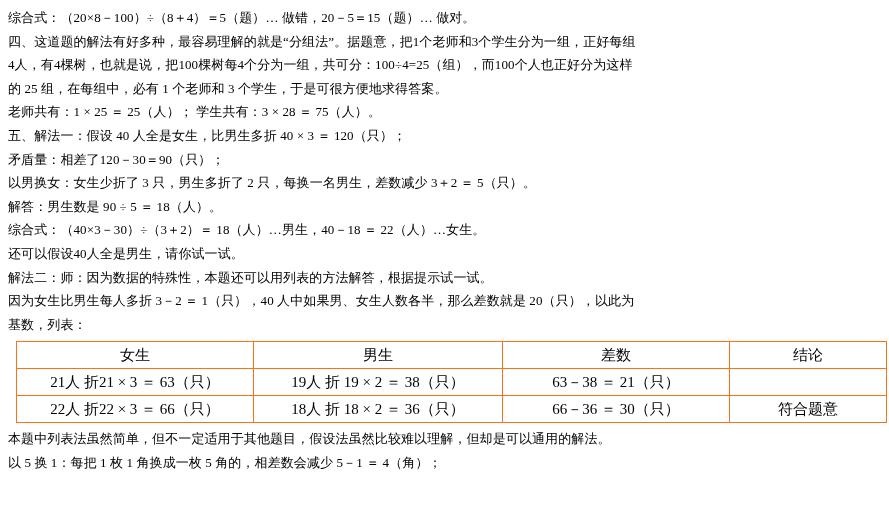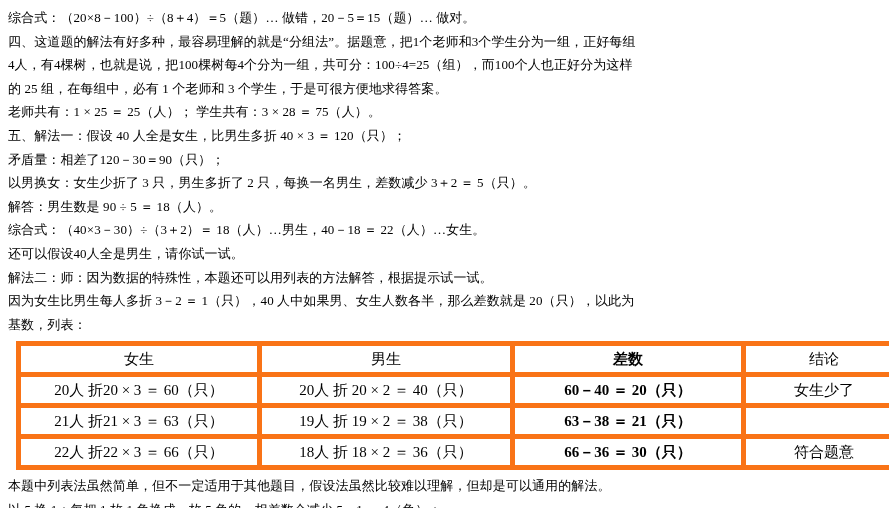--- a/index.html
+++ b/index.html
@@ -27,30 +27,30 @@
     white-space: nowrap;
     letter-spacing: 0.1px;
   }
   table.tbl {
     border-collapse: collapse;
     width: 850px;
     margin: 5px 0 4px 8px;
     table-layout: fixed;
   }
   table.tbl td, table.tbl th {
-    border: 5px solid #f97316;
+    border: 1px solid #f97316;
     text-align: center;
     font-size: 15.0px;
     font-weight: normal;
     padding: 3.5px 2px;
     font-family: "Liberation Serif", "DejaVu Serif", serif;
   }
   table.tbl .c0 { width: 232px; }
   table.tbl .c1 { width: 244px; }
-  table.tbl .c2 { width: 222px; font-weight: bold; }
+  table.tbl .c2 { width: 222px; }
   table.tbl .c3 { width: 152px; }
 </style>
 </head>
 <body>
 
 <div class="page">
 
   <div class="line">综合式：（20×8－100）÷（8＋4）＝5（题）… 做错，20－5＝15（题）… 做对。</div>
   <div class="line">四、这道题的解法有好多种，最容易理解的就是“分组法”。据题意，把1个老师和3个学生分为一组，正好每组</div>
   <div class="line">4人，有4棵树，也就是说，把100棵树每4个分为一组，共可分：100÷4=25（组），而100个人也正好分为这样</div>
@@ -70,26 +70,20 @@
     <thead>
       <tr>
         <th class="c0">女生</th>
         <th class="c1">男生</th>
         <th class="c2">差数</th>
         <th class="c3">结论</th>
       </tr>
     </thead>
     <tbody>
       <tr>
-        <td class="c0">20人  折20 × 3 ＝ 60（只）</td>
-        <td class="c1">20人  折 20 × 2 ＝ 40（只）</td>
-        <td class="c2">60－40 ＝ 20（只）</td>
-        <td class="c3">女生少了</td>
-      </tr>
-      <tr>
         <td class="c0">21人  折21 × 3 ＝ 63（只）</td>
         <td class="c1">19人  折 19 × 2 ＝ 38（只）</td>
         <td class="c2">63－38 ＝ 21（只）</td>
         <td class="c3"></td>
       </tr>
       <tr>
         <td class="c0">22人  折22 × 3 ＝ 66（只）</td>
         <td class="c1">18人  折 18 × 2 ＝ 36（只）</td>
         <td class="c2">66－36 ＝ 30（只）</td>
         <td class="c3">符合题意</td>

